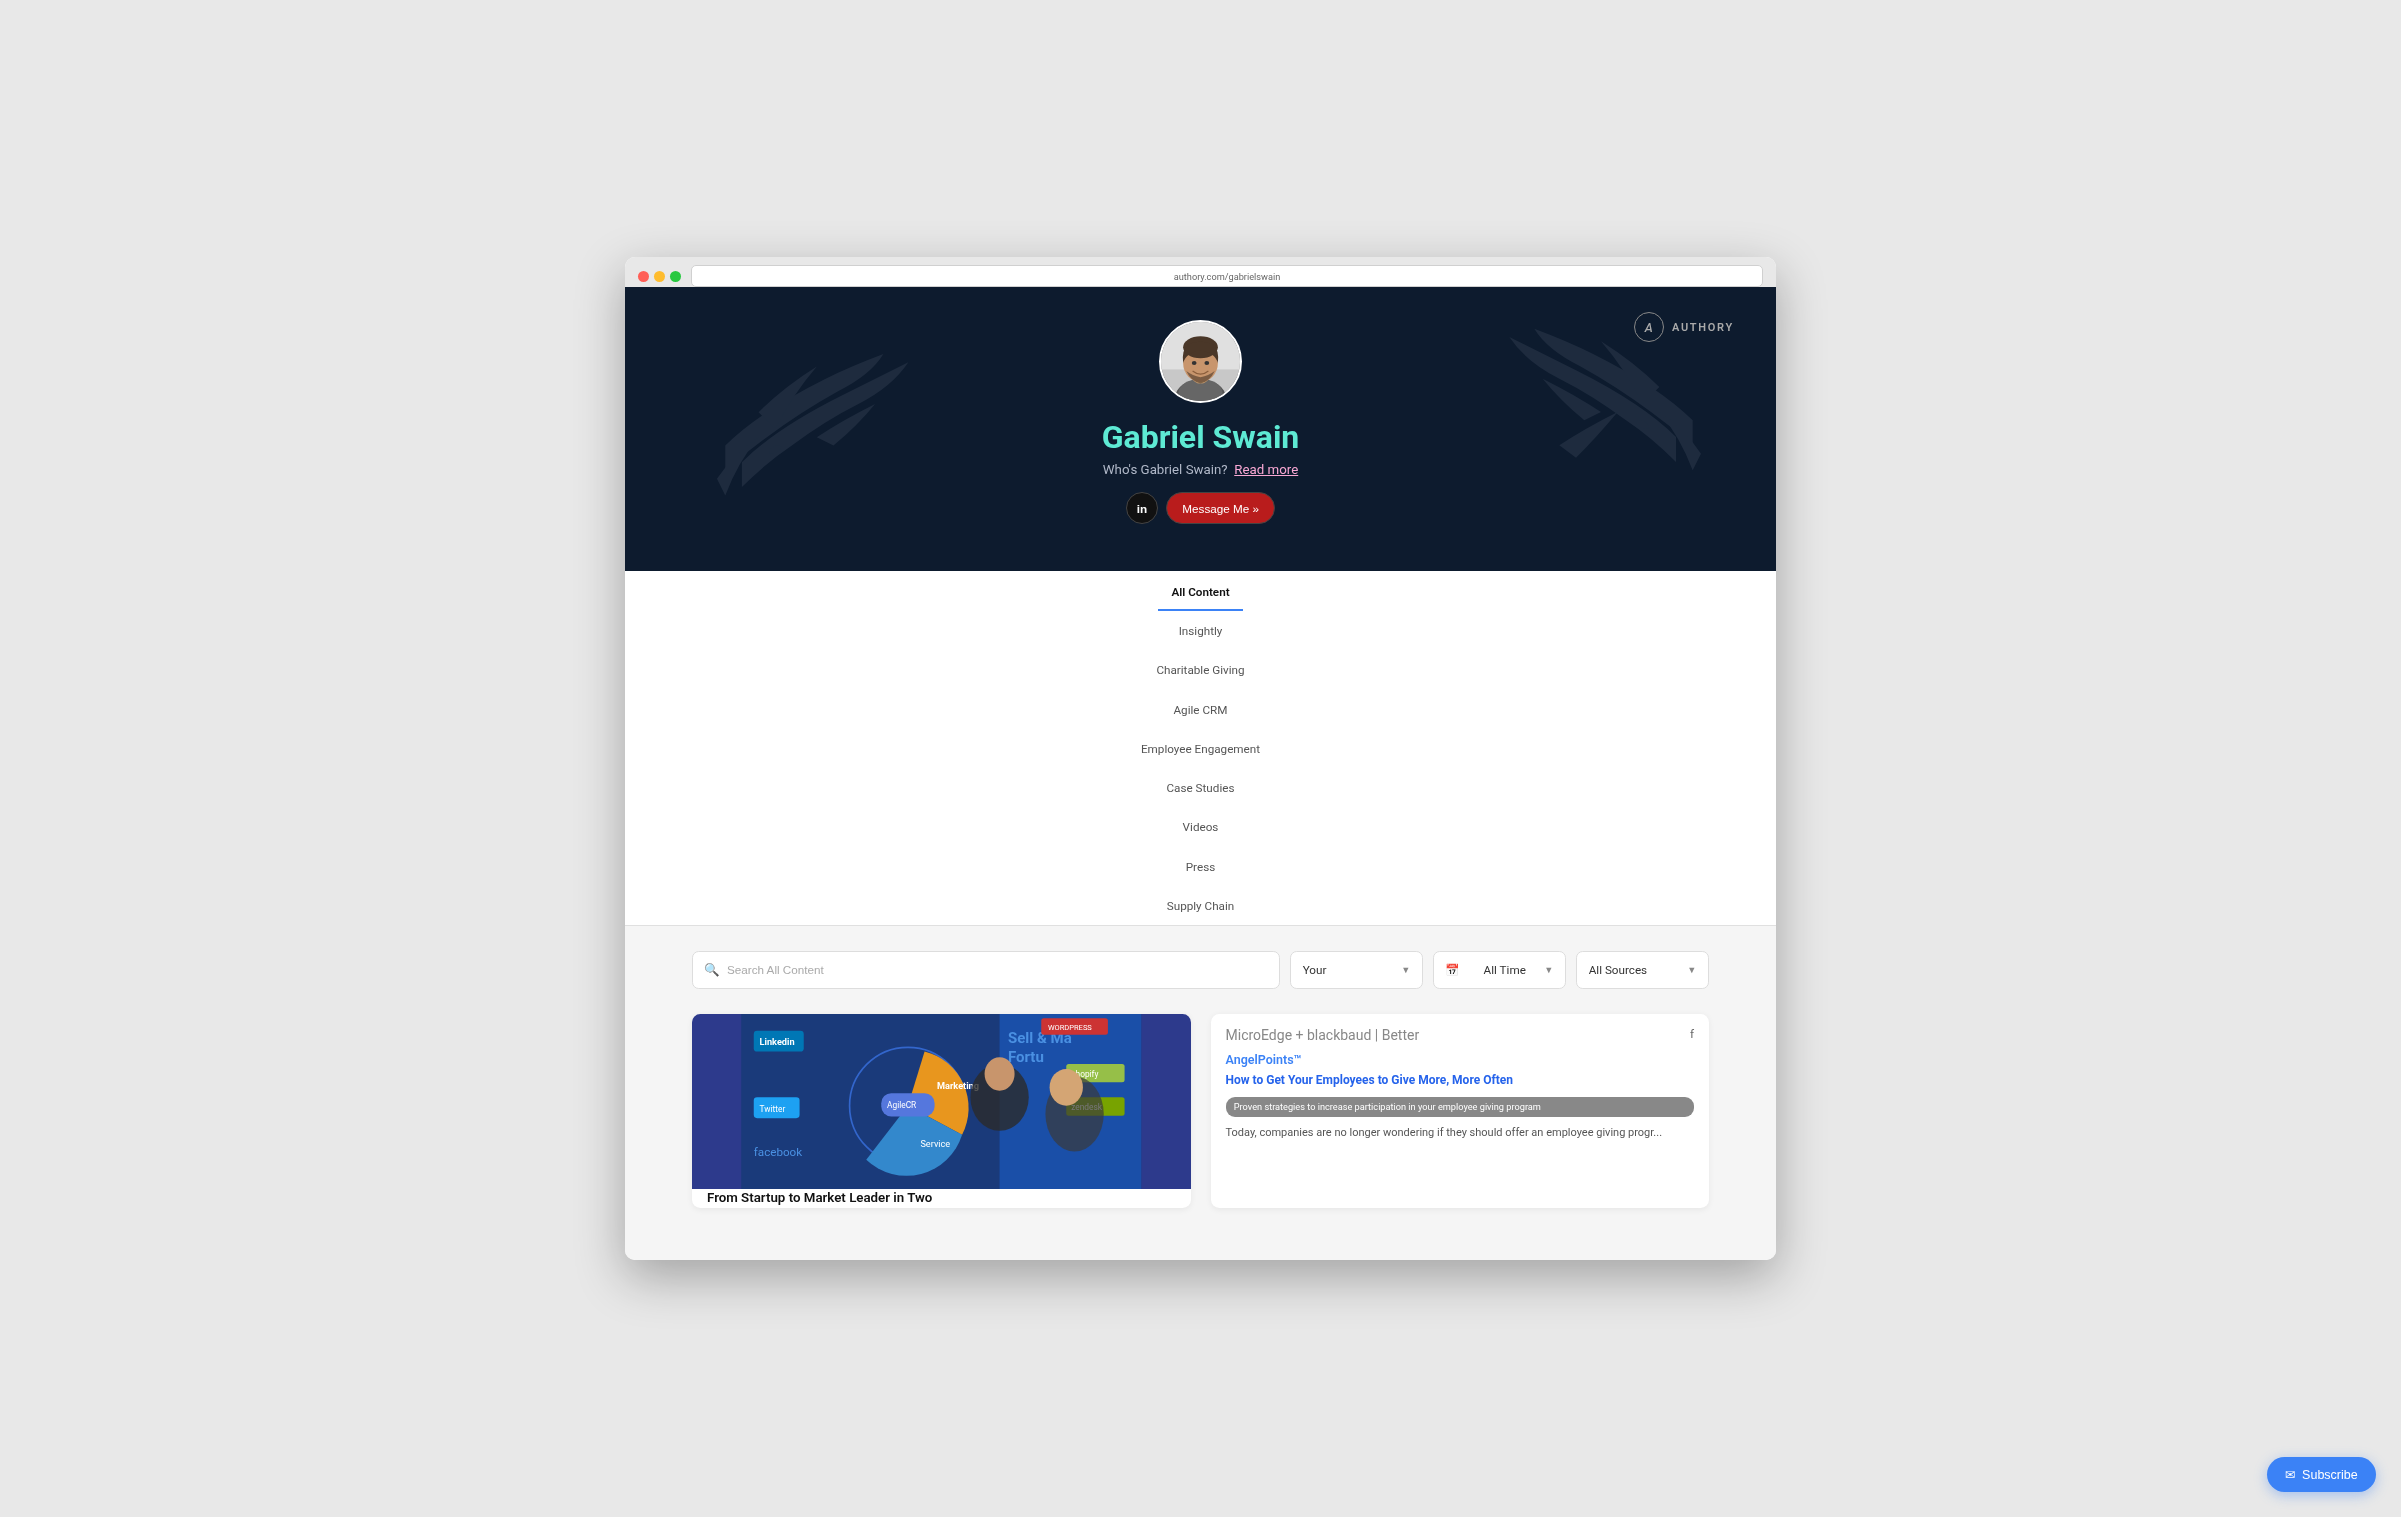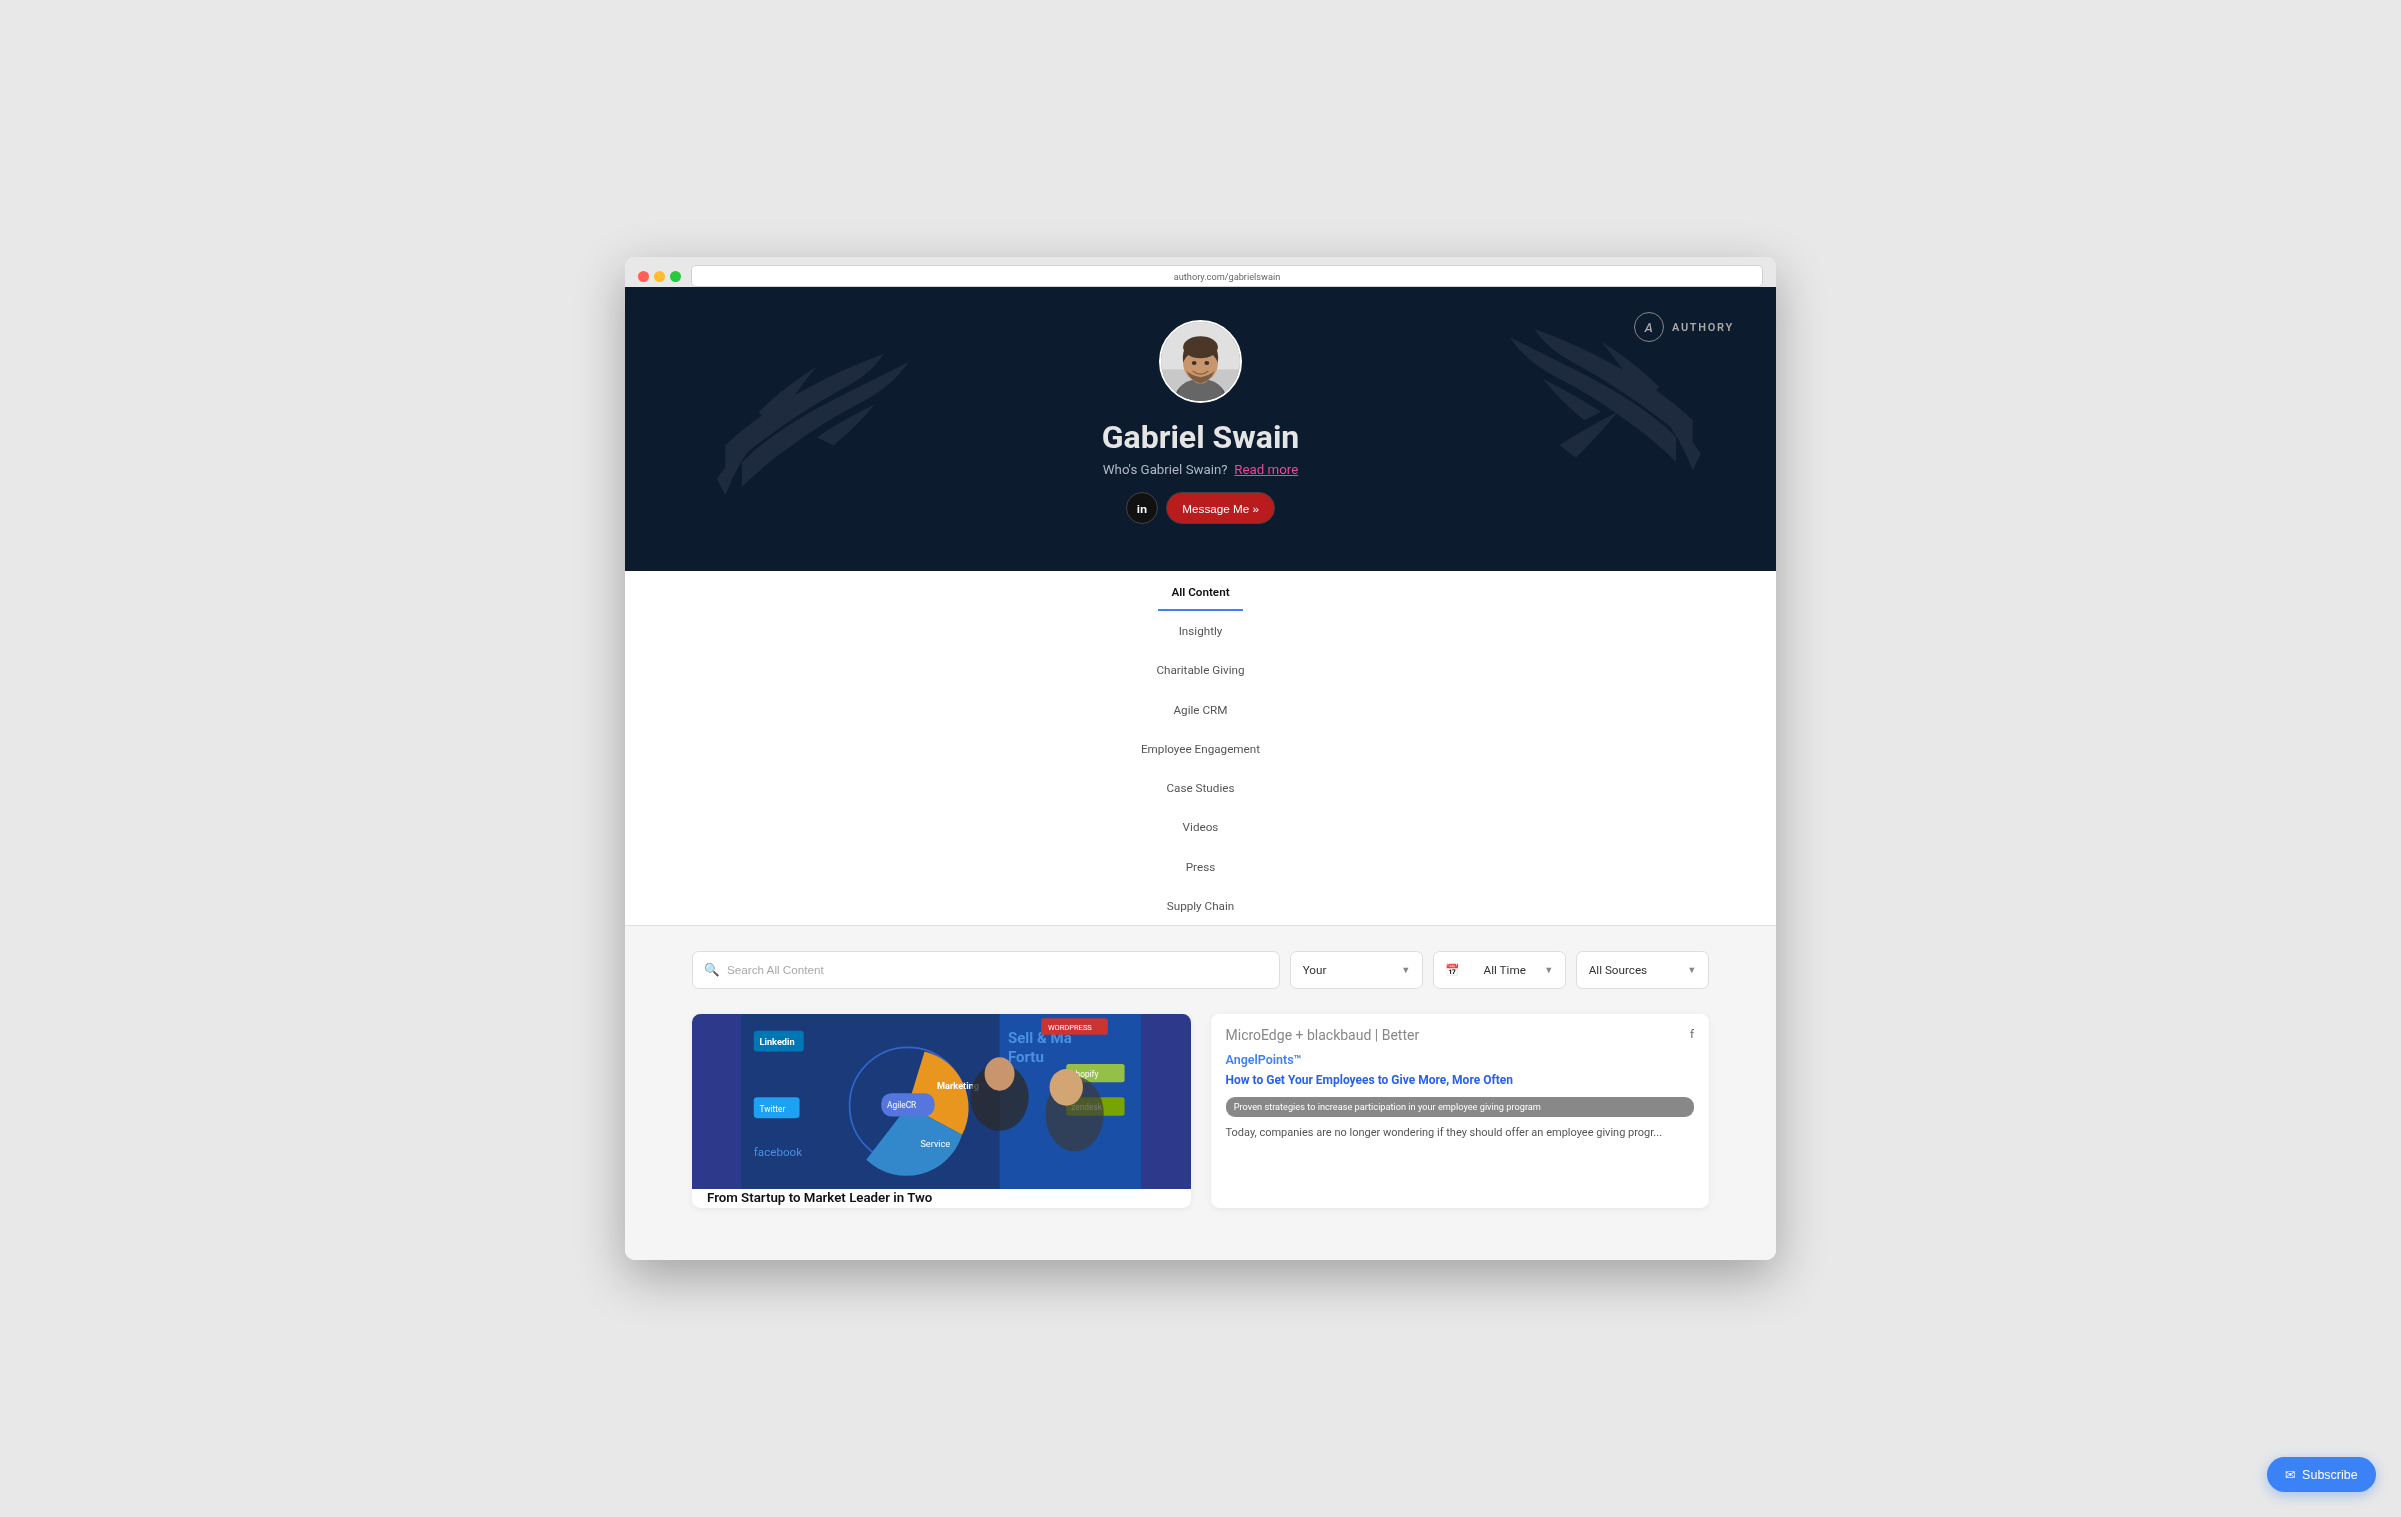--- a/index.html
+++ b/index.html
@@ -138,38 +138,38 @@
       justify-content: center;
     }
 
     
     .avatar-face {
       width: 100%;
       height: 100%;
     }
 
     .profile-name {
-      color: #e5e5e5;
+      color: #5eead4;
       font-size: 32px;
       font-weight: 700;
       margin-top: 13.3px;
       position: relative;
       z-index: 2;
     }
 
     .profile-subtitle {
       color: #b0b8c8;
       font-size: 13.3px;
       margin-top: 6.7px;
       position: relative;
       z-index: 2;
     }
 
     .profile-subtitle a {
-      color: #ec4899;
+      color: #f9a8d4;
       text-decoration: underline;
     }
 
     .profile-actions {
       display: flex;
       gap: 8.3px;
       justify-content: center;
       margin-top: 15px;
       position: relative;
       z-index: 2;

